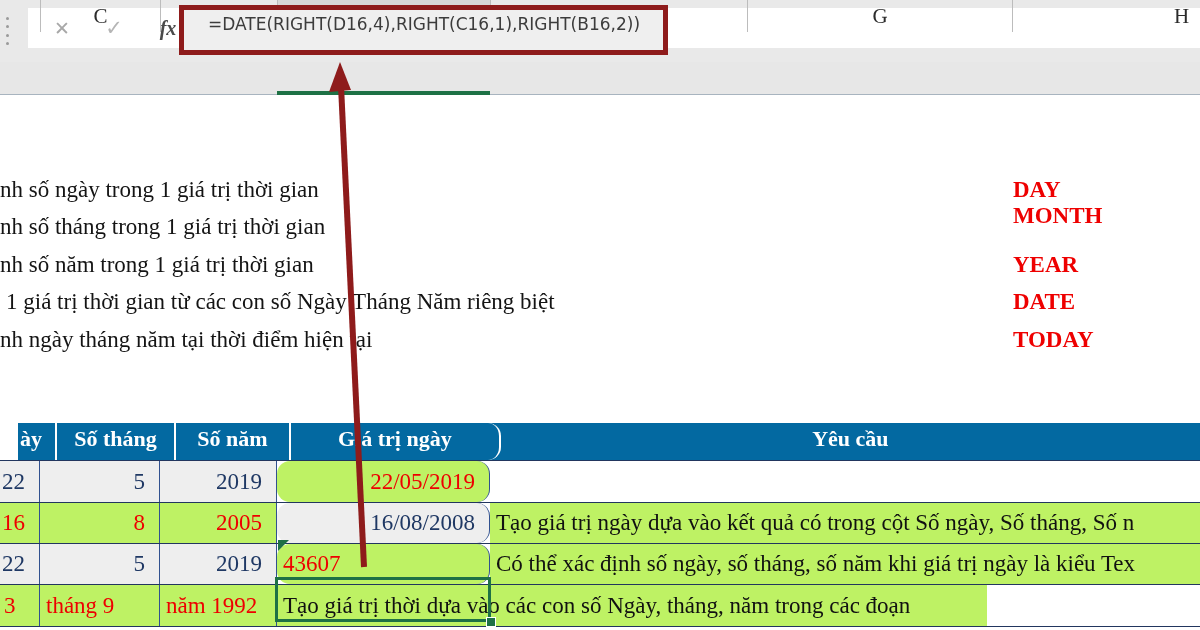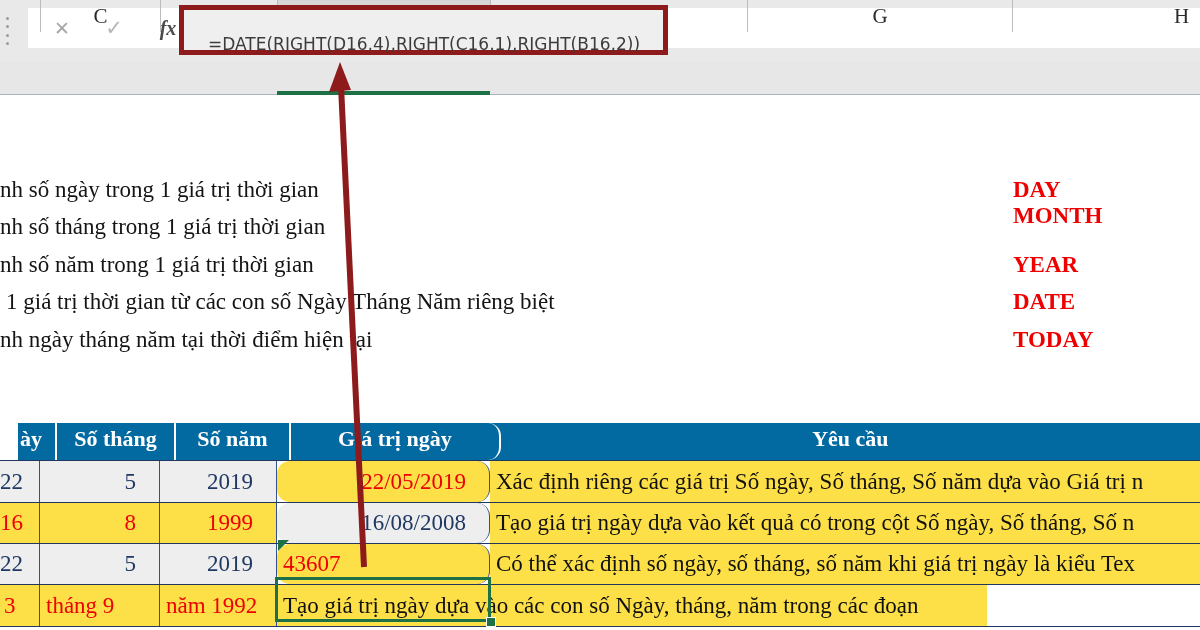--- a/index.html
+++ b/index.html
@@ -14,21 +14,21 @@
              justify-content:space-between;align-items:center;}
   .drag-dots span{width:3px;height:3px;border-radius:50%;background:#9a9a9a;display:block;}
   .fxbtn{top:8px;height:40px;line-height:40px;text-align:center;width:40px;
          font-family:"DejaVu Sans","Liberation Sans",sans-serif;}
   .x-btn{left:42px;color:#a8a8a8;font-size:19px;}
   .check-btn{left:94px;color:#b5b5b5;font-size:21px;}
   .fx-btn{left:148px;color:#4a4a4a;font-size:20px;font-style:italic;font-weight:bold;
           font-family:"Liberation Serif",serif;}
   .formula-box{left:179px;top:5px;width:489px;height:50px;background:#efefef;
                border:5px solid #8e1b1b;box-sizing:border-box;z-index:5;}
-  .formula-text{left:208px;top:24px;width:450px;height:40px;line-height:40px;z-index:6;
+  .formula-text{left:208px;top:4px;width:450px;height:40px;line-height:40px;z-index:6;
                 font-family:"DejaVu Sans","Liberation Sans",sans-serif;font-size:17px;
                 color:#3c3c3c;white-space:nowrap;overflow:hidden;}
 
   
   .colhdr-row{left:0;top:62px;width:1200px;height:33px;background:#e7e7e7;
               border-bottom:1px solid #a8b4bf;box-sizing:border-box;z-index:2;}
   .colhdr{position:absolute;top:0;height:32px;line-height:32px;text-align:center;
           font-size:21px;color:#2b2b2b;border-left:1px solid #bcbcbc;box-sizing:border-box;}
   .colhdr-e{background:#d7d7d7;color:#2c5f46;}
   .col-underline{left:277px;top:91px;width:213px;height:4px;background:#1e7145;z-index:3;}
@@ -39,23 +39,23 @@
           color:#ee0000;white-space:nowrap;}
 
   
   .tbl{left:0;top:423px;width:1200px;z-index:2;}
   .thead{display:flex;height:37px;background:#0369a1;margin-left:18px;}
   .th{color:#ffffff;font-weight:bold;font-size:22px;line-height:32px;text-align:center;
       box-sizing:border-box;border-right:2px solid #ffffff;white-space:nowrap;overflow:hidden;}
   .th:last-child{border-right:none;}
   .tbody{border-top:1px solid #22365e;}
   .trow{display:flex;box-sizing:border-box;border-bottom:1px solid #22365e;}
-  .td{box-sizing:border-box;font-size:23px;white-space:nowrap;overflow:hidden;background:#fde047;}
+  .td{box-sizing:border-box;font-size:23px;white-space:nowrap;overflow:hidden;background:#bef264;}
   .vb{border-right:1px solid #31518f;}
-  .num{text-align:right;padding-right:23px;}
+  .num{text-align:right;padding-right:14px;}
   .lft{text-align:left;padding-left:6px;}
   .navy{color:#1f3864;}
   .red{color:#ee0000;}
   .blk{color:#111111;}
   .band{background:#eeeeee;}
 
   
   .w-b{width:40px;} .w-c{width:120px;} .w-d{width:117px;} .w-e{width:213px;border-radius:13px;} .w-f{width:710px;}
 
   
@@ -112,41 +112,40 @@
     <div class="th w-d">Số năm</div>
     <div class="th w-e">Giá trị ngày</div>
     <div class="th w-f">Yêu cầu</div>
   </div>
   <div class="tbody">
     <div class="trow" style="height:42px;line-height:41px;">
       <div class="td w-b vb num navy band">22</div>
       <div class="td w-c vb num navy band">5</div>
       <div class="td w-d vb num navy band">2019</div>
       <div class="td w-e vb num red">22/05/2019</div>
-      <div class="td w-f lft blk">Xác định riêng các giá trị Số ngày, Số tháng, Số năm dựa vào Giá trị n</div>
     </div>
     <div class="trow" style="height:41px;line-height:40px;">
       <div class="td w-b vb num red">16</div>
       <div class="td w-c vb num red">8</div>
-      <div class="td w-d vb num red">1999</div>
+      <div class="td w-d vb num red">2005</div>
       <div class="td w-e vb num navy band">16/08/2008</div>
       <div class="td w-f lft blk">Tạo giá trị ngày dựa vào kết quả có trong cột Số ngày, Số tháng, Số n</div>
     </div>
     <div class="trow" style="height:41px;line-height:40px;">
       <div class="td w-b vb num navy band">22</div>
       <div class="td w-c vb num navy band">5</div>
       <div class="td w-d vb num navy band">2019</div>
       <div class="td w-e vb lft red">43607</div>
       <div class="td w-f lft blk">Có thể xác định số ngày, số tháng, số năm khi giá trị ngày là kiểu Tex</div>
     </div>
     <div class="trow" style="height:42px;line-height:41px;">
       <div class="td w-b vb lft red" style="padding-left:4px;">3</div>
       <div class="td w-c vb lft red">tháng 9</div>
       <div class="td w-d vb lft red">năm 1992</div>
-      <div class="td w-f lft blk">Tạo giá trị ngày dựa vào các con số Ngày, tháng, năm trong các đoạn</div>
+      <div class="td w-f lft blk">Tạo giá trị thời dựa vào các con số Ngày, tháng, năm trong các đoạn</div>
     </div>
   </div>
 </div>
 
 <div class="abs err-triangle"></div>
 <div class="abs sel-outline"></div>
 <div class="abs fill-handle"></div>
 
 <svg class="abs arrow-svg" viewBox="0 0 1200 630">
   <line x1="341" y1="86" x2="364" y2="567" stroke="#8e1b1b" stroke-width="6"></line>

